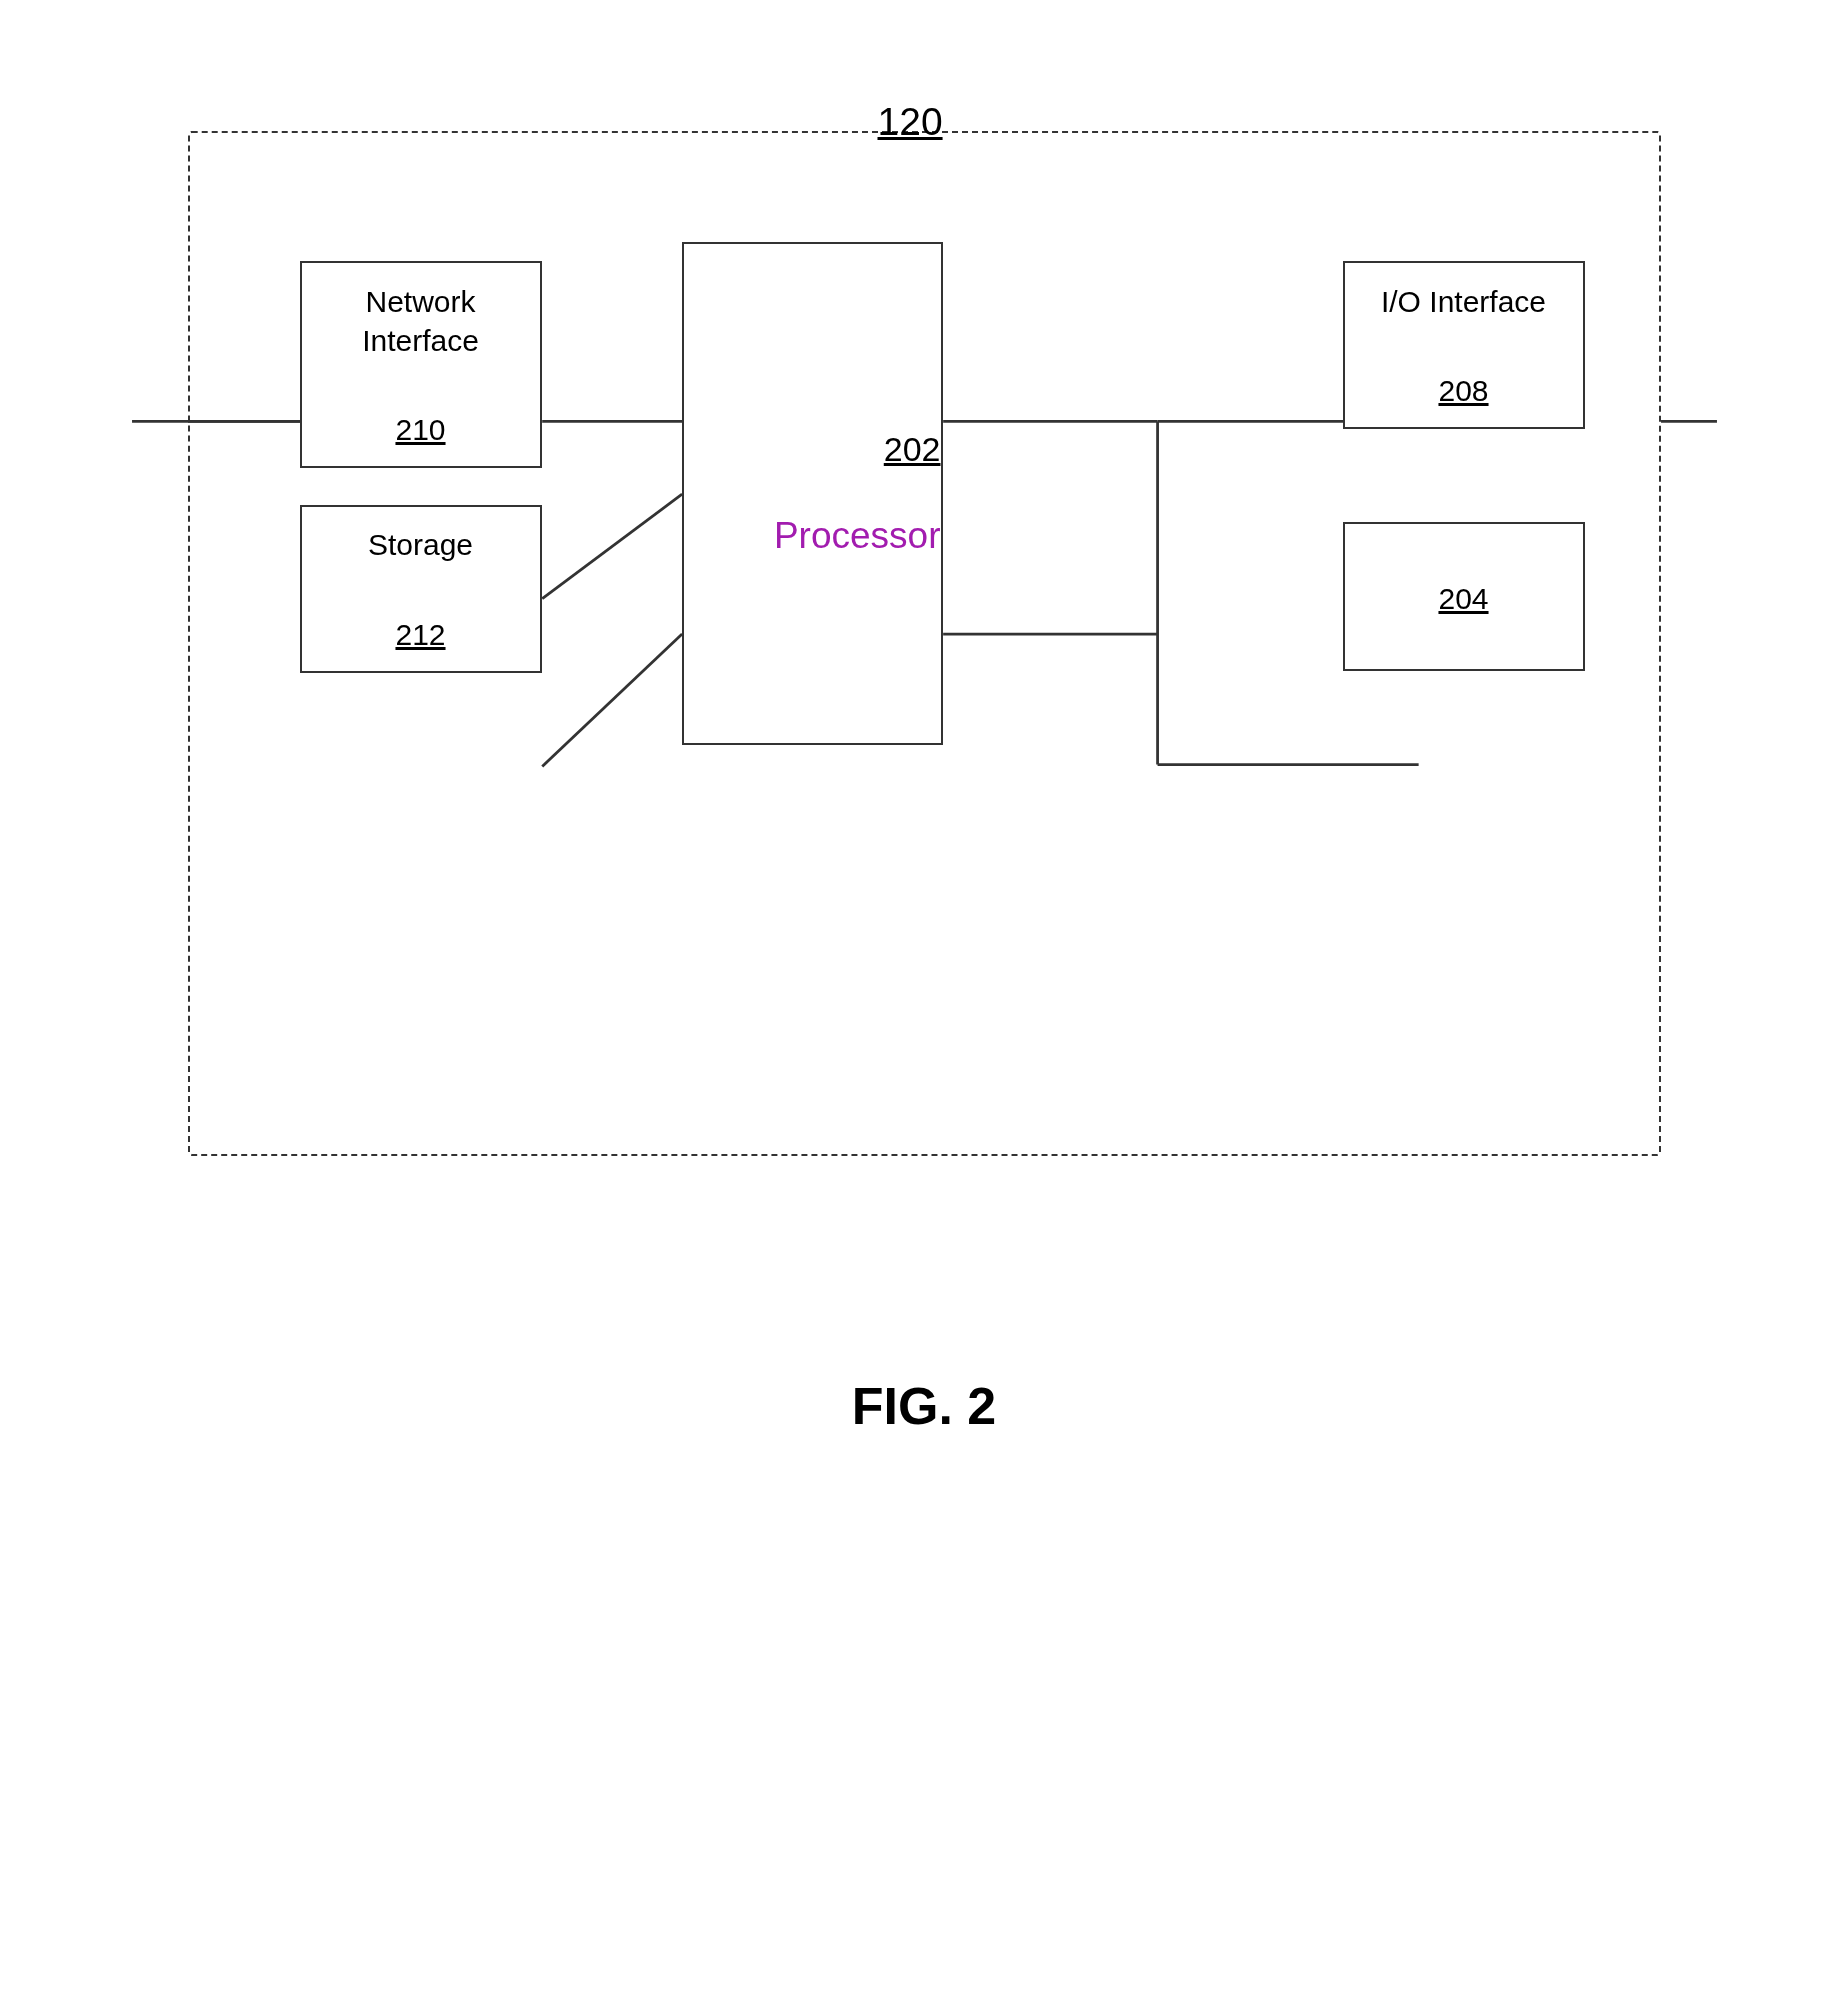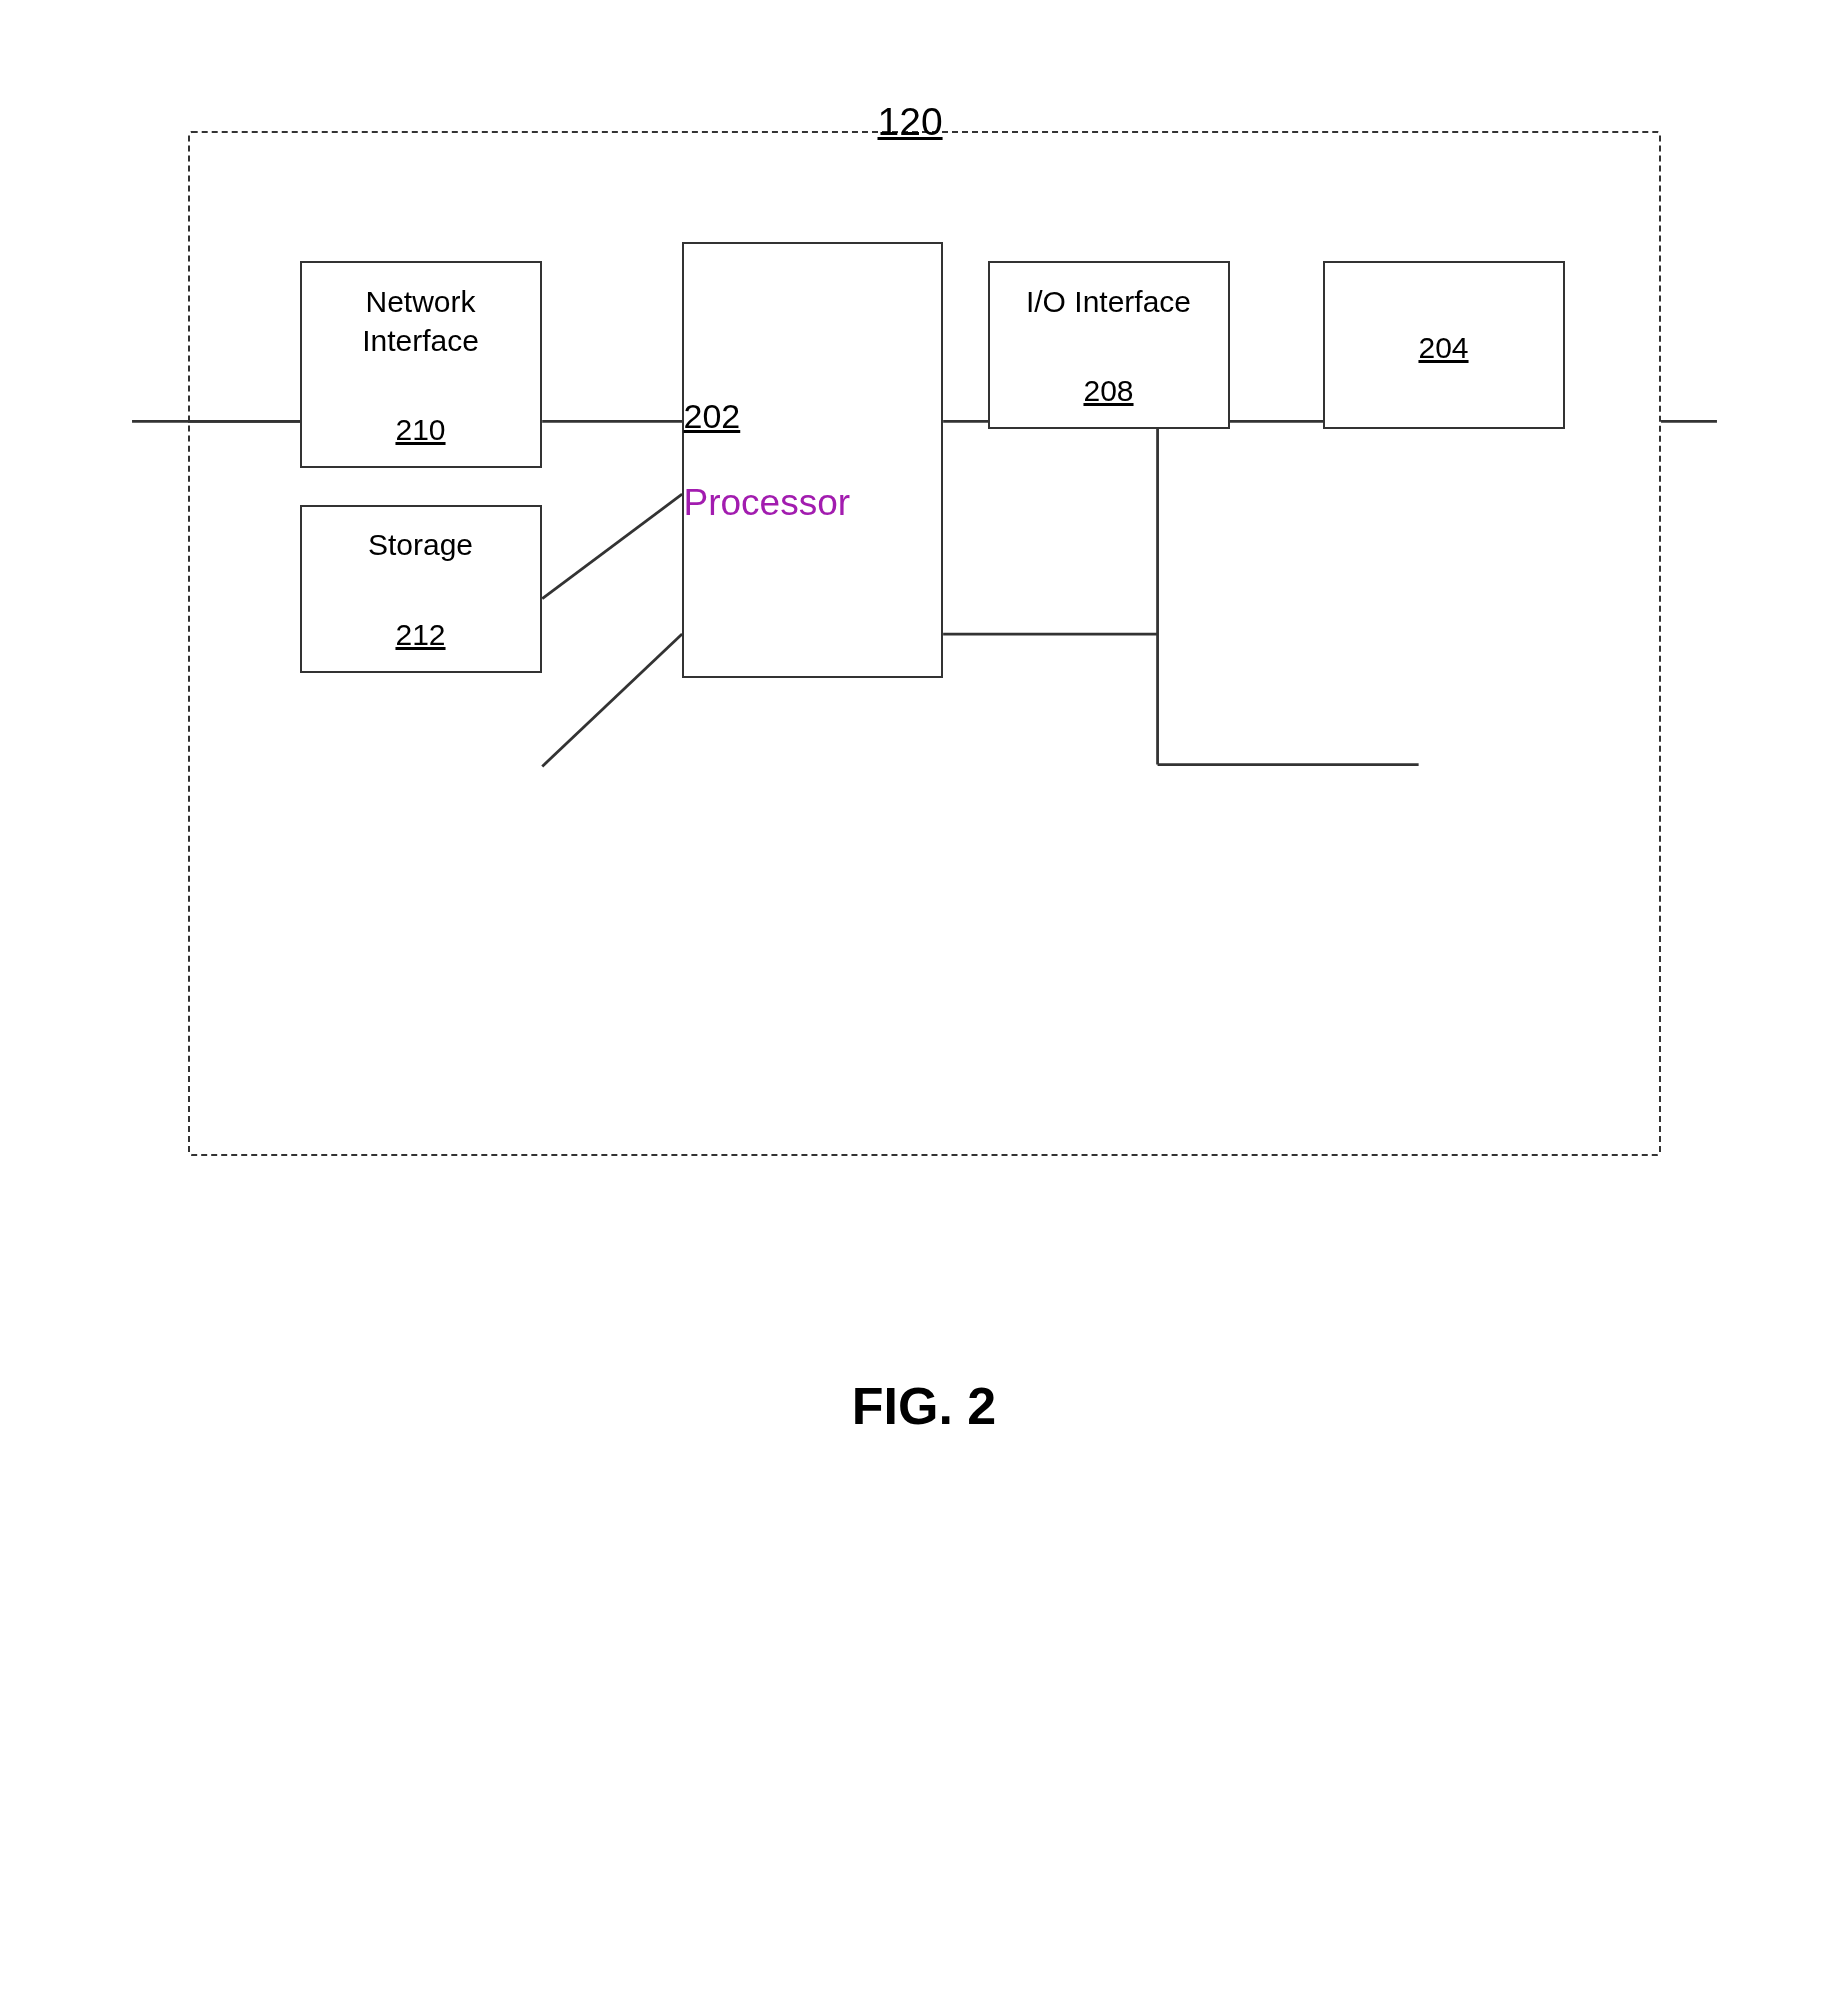--- a/index.html
+++ b/index.html
@@ -85,49 +85,49 @@
       color: #000;
       margin-top: 5.6px;
     }
 
     
     .processor-box {
       position: absolute;
       top: 186px;
       left: 550px;
       width: 261px;
-      height: 436px;
+      height: 503px;
       border: 2.8px solid #333;
       background: #fff;
       display: flex;
       flex-direction: column;
-      align-items: flex-start;
+      align-items: flex-end;
       justify-content: center;
     }
 
     .processor-number {
       font-size: 34px;
       text-decoration: underline;
       color: #000;
       margin-bottom: 15px;
     }
 
     .processor-label {
       font-size: 37px;
       color: #a21caf;
       margin-top: 31px;
     }
 
     
     .right-column {
       position: absolute;
       top: 205px;
-      right: 152px;
-      display: flex;
-      flex-direction: row;
+      right: 132px;
+      display: flex;
+      flex-direction: column;
       gap: 93px;
     }
 
     
     svg.connectors {
       position: absolute;
       top: 0;
       left: 0;
       width: 100%;
       height: 100%;

